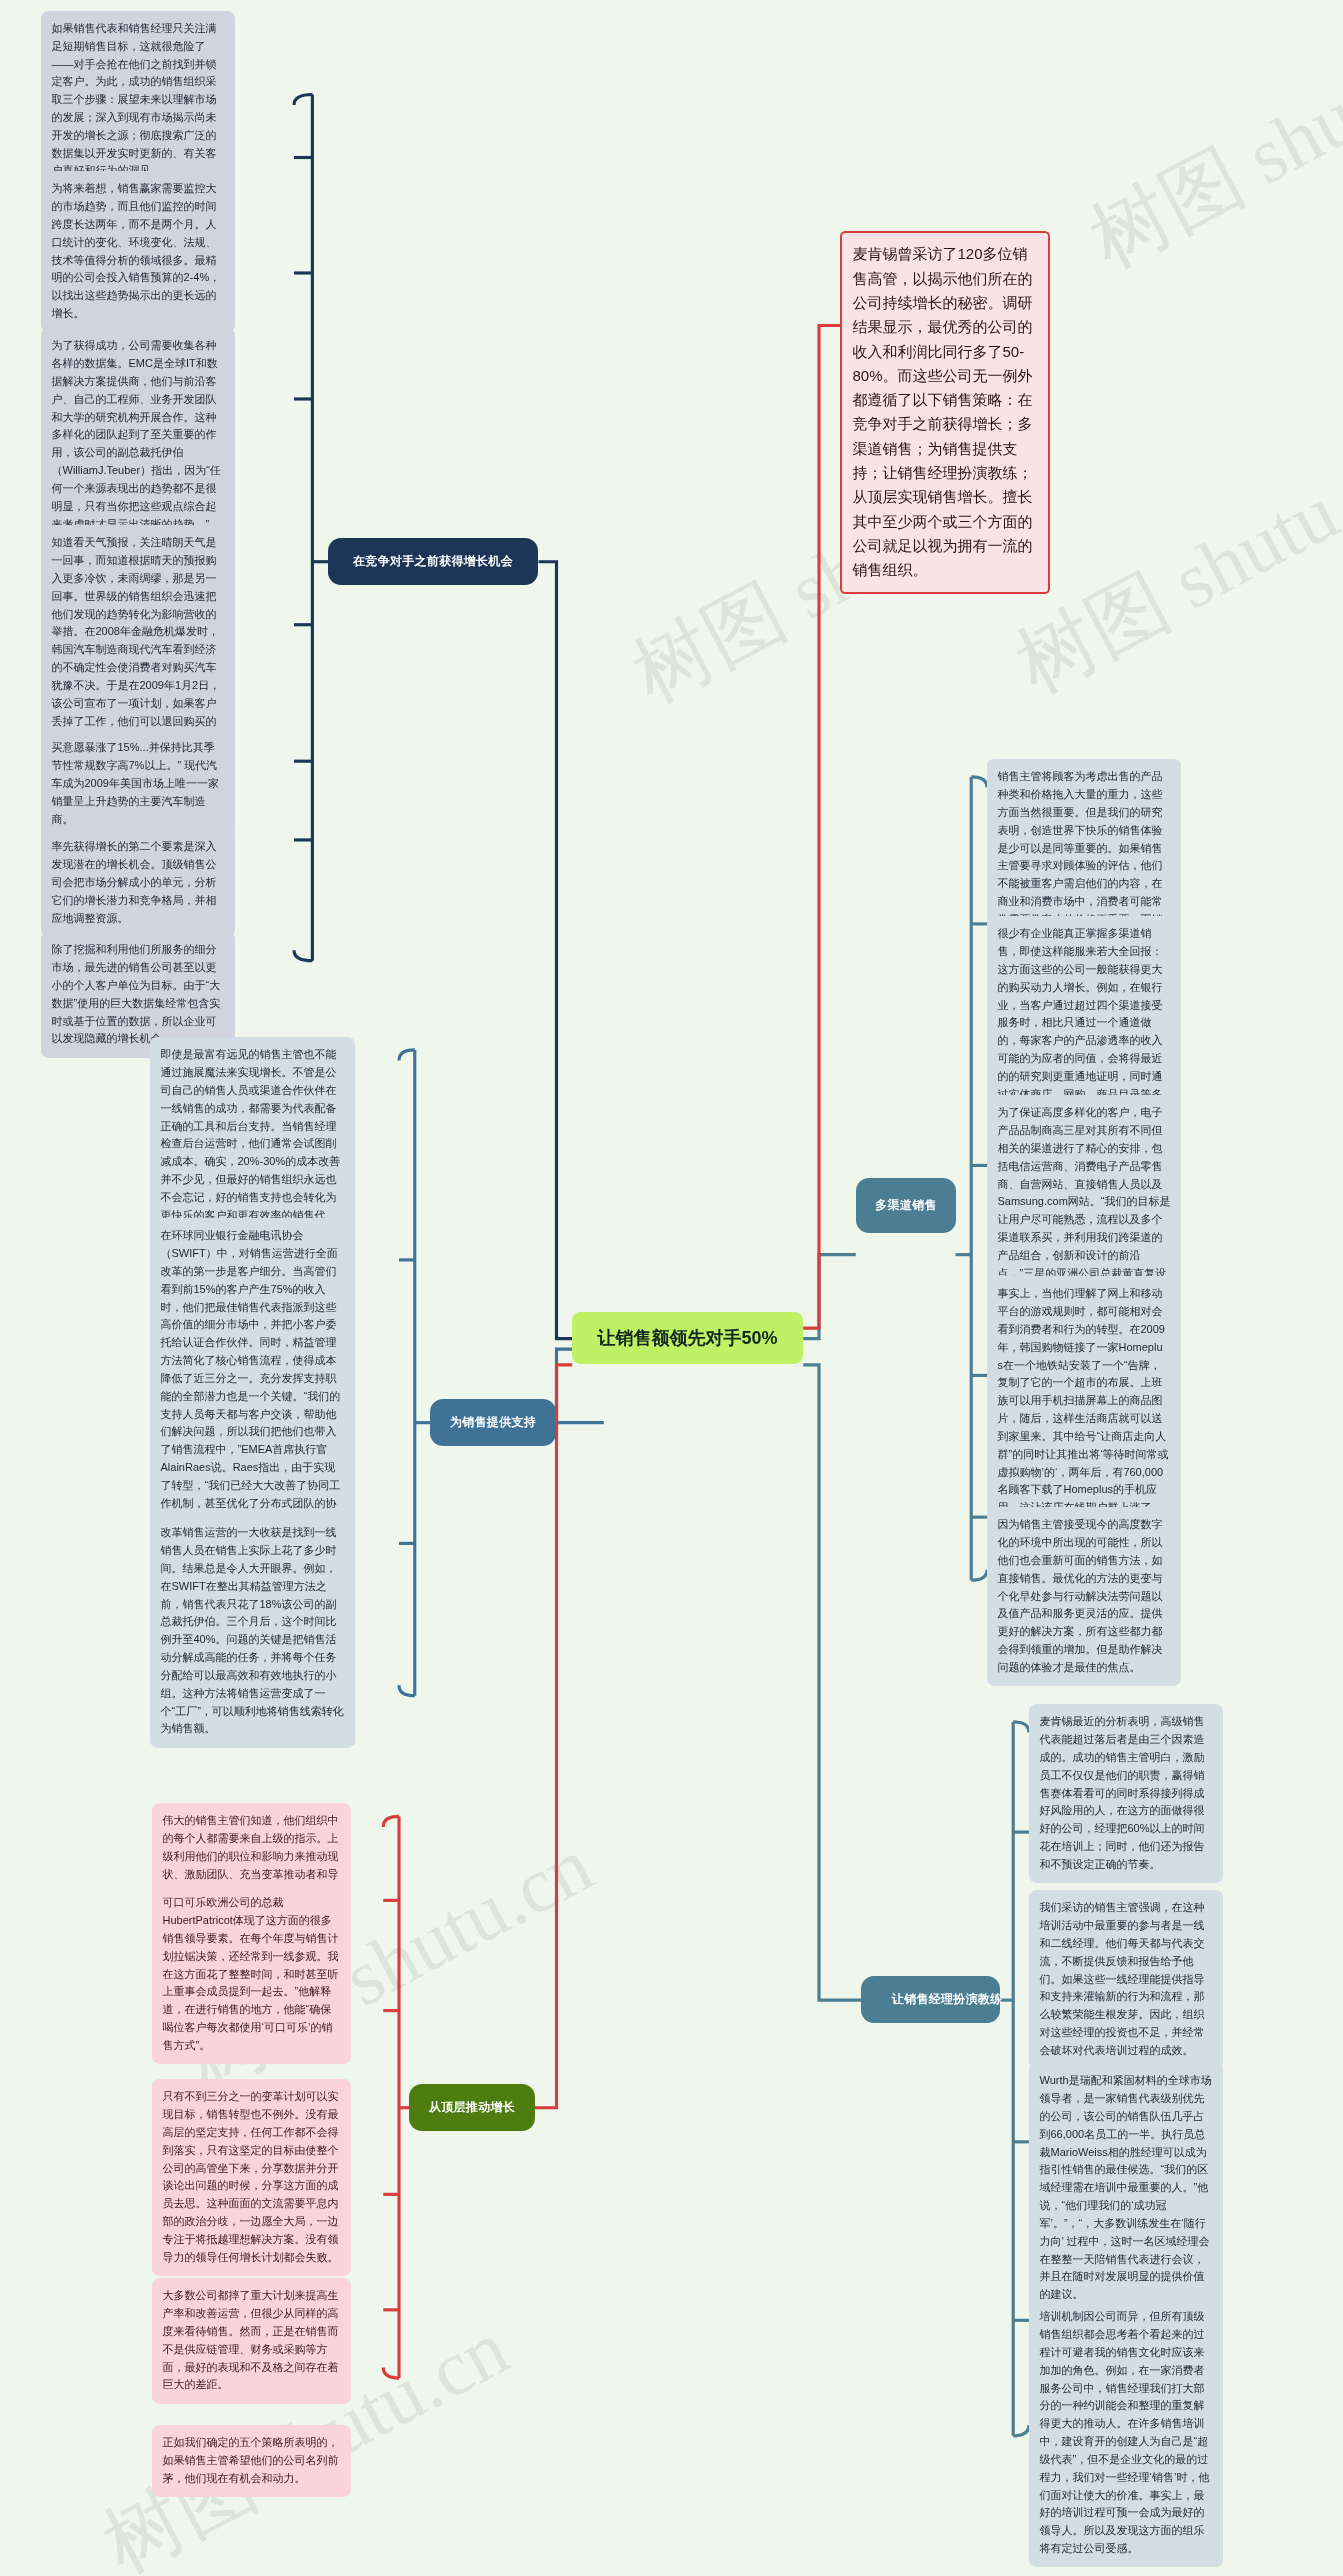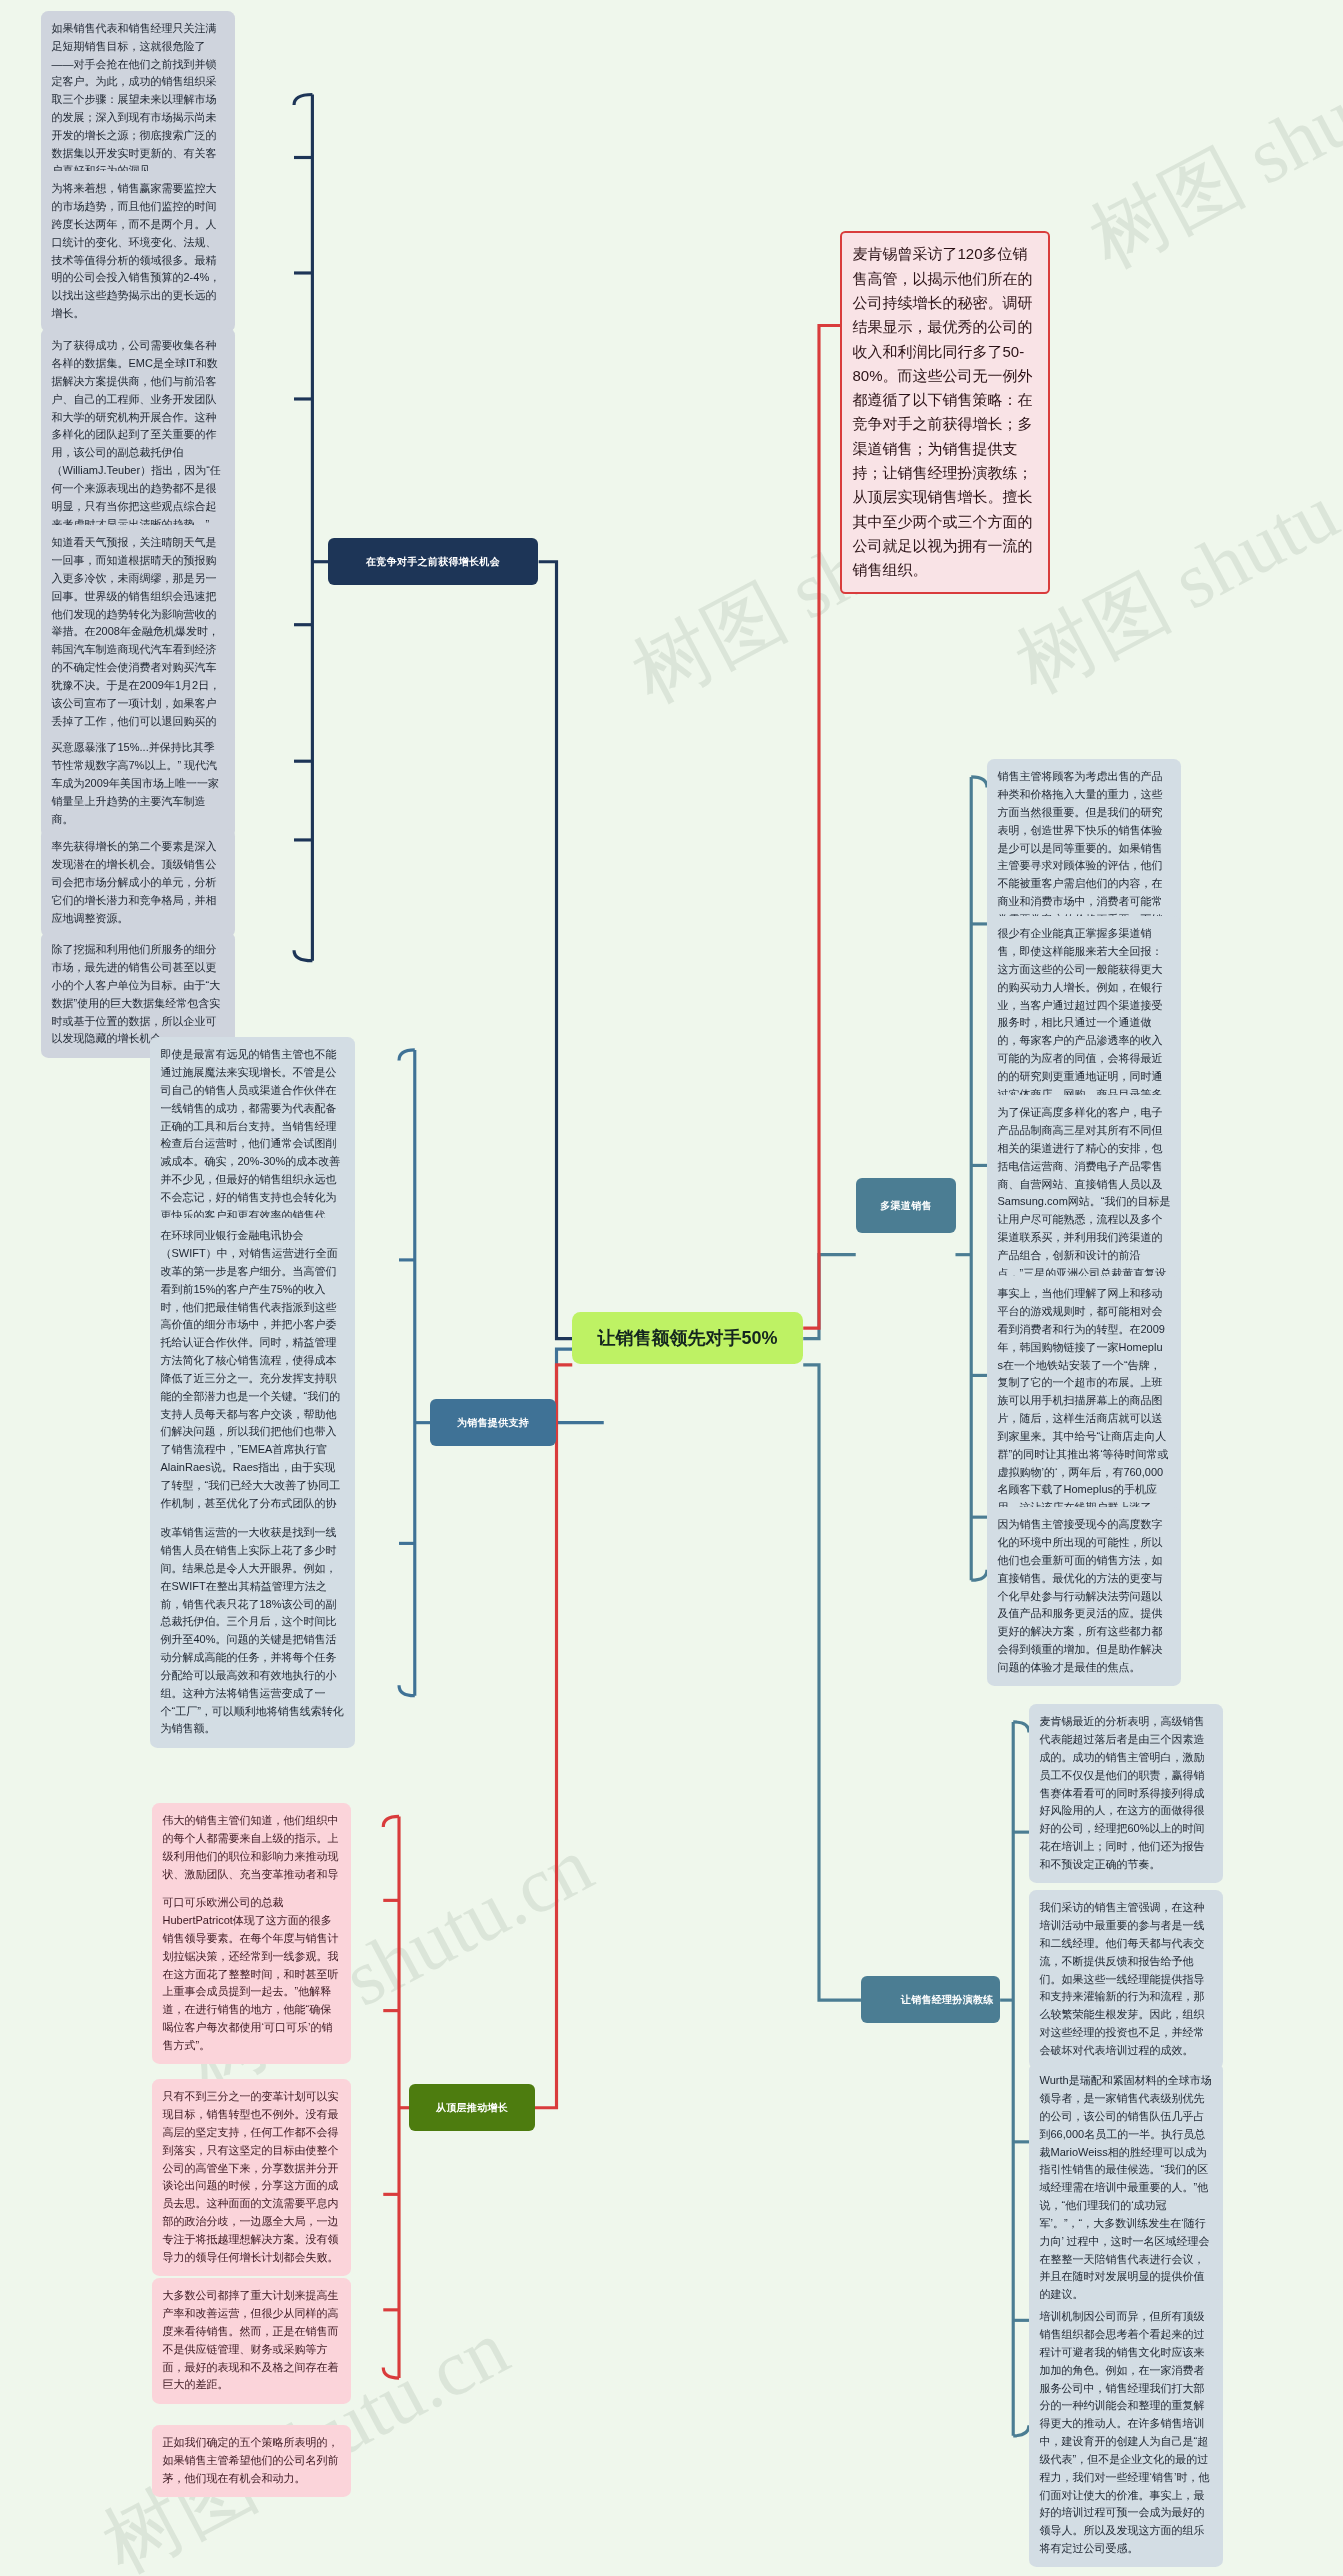--- a/index.html
+++ b/index.html
@@ -28,23 +28,23 @@
     background: #cfd4dd;
     color: #1c2430;
     font-size: 11px;
   }
   .leaf.blueish { background: #d3dde4; }
   .leaf.pinkish { background: #fbd4da; color:#3a1720; }
 
   
   .chip {
     position:absolute;
-    border-radius: 6px;
+    border-radius: 13px;
     color:#ffffff;
-    font-size: 10px;
+    font-size: 12px;
     font-weight: 600;
     padding: 8.4px 13.6px;
     display:flex;
     align-items:center;
     justify-content:center;
     white-space: nowrap;
     letter-spacing: 0.3px;
   }
   .chip.navy   { background:#1d3557; }
   .chip.steel  { background:#3f7296; }

